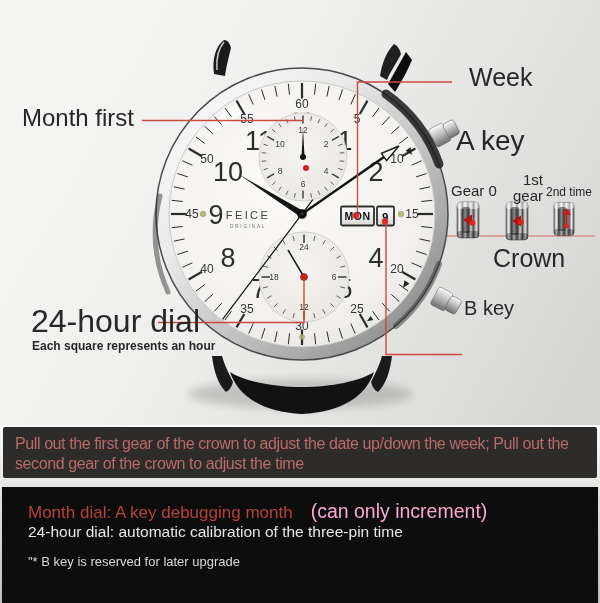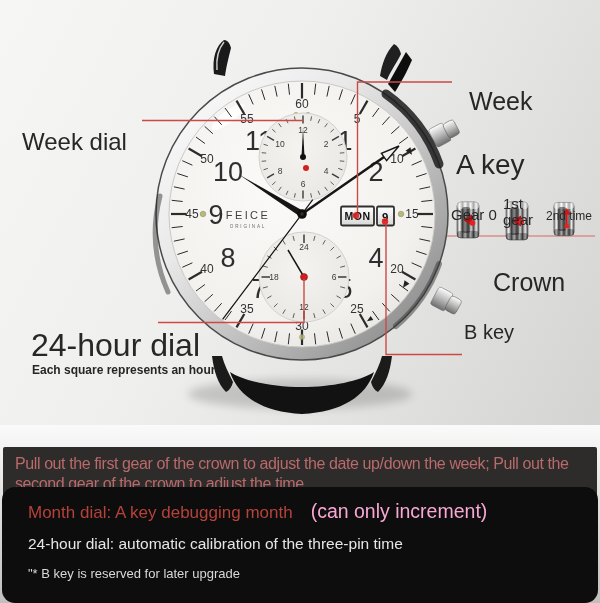--- a/index.html
+++ b/index.html
@@ -1,43 +1,43 @@
 <!DOCTYPE html>
 <html><head>
 <meta charset="utf-8">
 <style>
   html,body{margin:0;padding:0;background:#fff;}
   .stage{position:relative;width:600px;height:603px;overflow:hidden;
          font-family:"Liberation Sans",sans-serif;}
   .photo{position:absolute;left:0;top:0;width:600px;height:425px;
          background:linear-gradient(118deg,#f6f6f4 0%,#efefed 40%,#e2e2e0 70%,#d3d3d1 100%);}
   .photo svg{position:absolute;left:0;top:0;}
-  .lbl{position:absolute;color:#272727;white-space:nowrap;line-height:1.05;margin-top:24px;}
+  .lbl{position:absolute;color:#272727;white-space:nowrap;line-height:1.05;}
   .lbl-month{left:22px;top:105px;font-size:24px;}
   .lbl-week{left:469px;top:64px;font-size:25px;}
   .lbl-akey{left:456px;top:126px;font-size:28px;}
   .lbl-gear0{left:451px;top:183px;font-size:15px;}
-  .lbl-gear1{left:503px;top:172px;font-size:15px;width:40px;text-align:left;white-space:normal;}
+  .lbl-gear1{left:503px;top:172px;font-size:15px;width:40px;text-align:right;white-space:normal;}
   .lbl-gear2{left:546px;top:186px;font-size:12px;}
   .lbl-crown{left:493px;top:245px;font-size:25px;text-align:right;}
   .lbl-bkey{left:464px;top:298px;font-size:20px;text-align:right;}
   .lbl-cal{left:469px;top:336px;font-size:25px;}
   .lbl-24{left:31px;top:305px;font-size:32px;}
   .lbl-24note{left:32px;top:340px;font-size:12px;font-weight:600;}
   .bottom{position:absolute;left:0;top:425px;width:600px;height:178px;
           background:linear-gradient(#fafafa,#d9d9d7 55%,#bfbfbd);}
   .panel1{position:absolute;left:3px;right:3px;top:2px;height:51px;border-radius:2px;
           background:#2e2b2b;padding:7px 12px 0 12px;box-sizing:border-box;
-          color:#b96a6a;font-size:16px;letter-spacing:-0.4px;line-height:1.22;margin-top:20px;}
+          color:#b96a6a;font-size:16px;letter-spacing:-0.4px;line-height:1.22;}
   .panel2{position:absolute;left:2px;right:2px;top:62px;bottom:0;
-          background:#0d0d0d;padding:13px 26px 0 26px;box-sizing:border-box;color:#e9e9e9;border-radius:13px;}
+          background:#0d0d0d;padding:13px 26px 0 26px;box-sizing:border-box;color:#e9e9e9;}
   .p2row1{display:flex;align-items:baseline;gap:18px;}
   .p2red{color:#b5423b;font-size:17px;}
   .p2white{color:#f9a8d4;font-size:19.5px;}
-  .p2row2{margin-top:12px;font-size:15.5px;color:#e6e6e6;}
+  .p2row2{margin-top:0;font-size:15.5px;color:#e6e6e6;}
   .p2row3{margin-top:13px;font-size:13px;color:#d8d8d8;}
   text{font-family:"Liberation Sans",sans-serif;}
   .min-lab{font-size:12px;fill:#333;text-anchor:middle;}
   .hour-num{font-size:27px;fill:#2e2e2e;text-anchor:middle;}
   .sub-lab{font-size:8.5px;fill:#3a3a3a;text-anchor:middle;}
   .date-txt{font-size:10.5px;font-weight:bold;fill:#111;text-anchor:middle;letter-spacing:0.5px;}
   .logo-txt{font-size:11px;fill:#3f3f3f;text-anchor:middle;letter-spacing:2.4px;}
   .logo-sub{font-size:4.6px;fill:#6e6e6e;text-anchor:middle;letter-spacing:1.8px;}
 </style>
 </head>
@@ -351,21 +351,21 @@
           <rect x="-11" y="-18" width="22" height="7" rx="3" fill="#ffffff" opacity="0.5"></rect>
           <rect x="-11" y="11" width="22" height="7" rx="3" fill="#000" opacity="0.3"></rect>
           <rect x="-6.5" y="-13" width="9" height="26" rx="3" fill="#1c1c1c" opacity="0.5"></rect>
           <line x1="3" y1="9" x2="3" y2="-6" stroke="#d01818" stroke-width="2"></line>
           <path d="M3 -12 L-1.5 -4.5 L7.5 -4.5 Z" fill="#d01818"></path>
           <circle cx="3" cy="8" r="2.6" fill="#e82020"></circle>
         </g>
       </g>
     </svg>
 
-    <div class="lbl lbl-month">Week dial</div>
+    <div class="lbl lbl-month">Month first</div>
     <div class="lbl lbl-week">Week</div>
     <div class="lbl lbl-akey">A key</div>
     <div class="lbl lbl-gear0">Gear 0</div>
     <div class="lbl lbl-gear1">1st gear</div>
     <div class="lbl lbl-gear2">2nd time</div>
     <div class="lbl lbl-crown">Crown</div>
     <div class="lbl lbl-bkey">B key</div>
     <div class="lbl lbl-24">24-hour dial</div>
     <div class="lbl lbl-24note">Each square represents an hour</div>
   </div>

